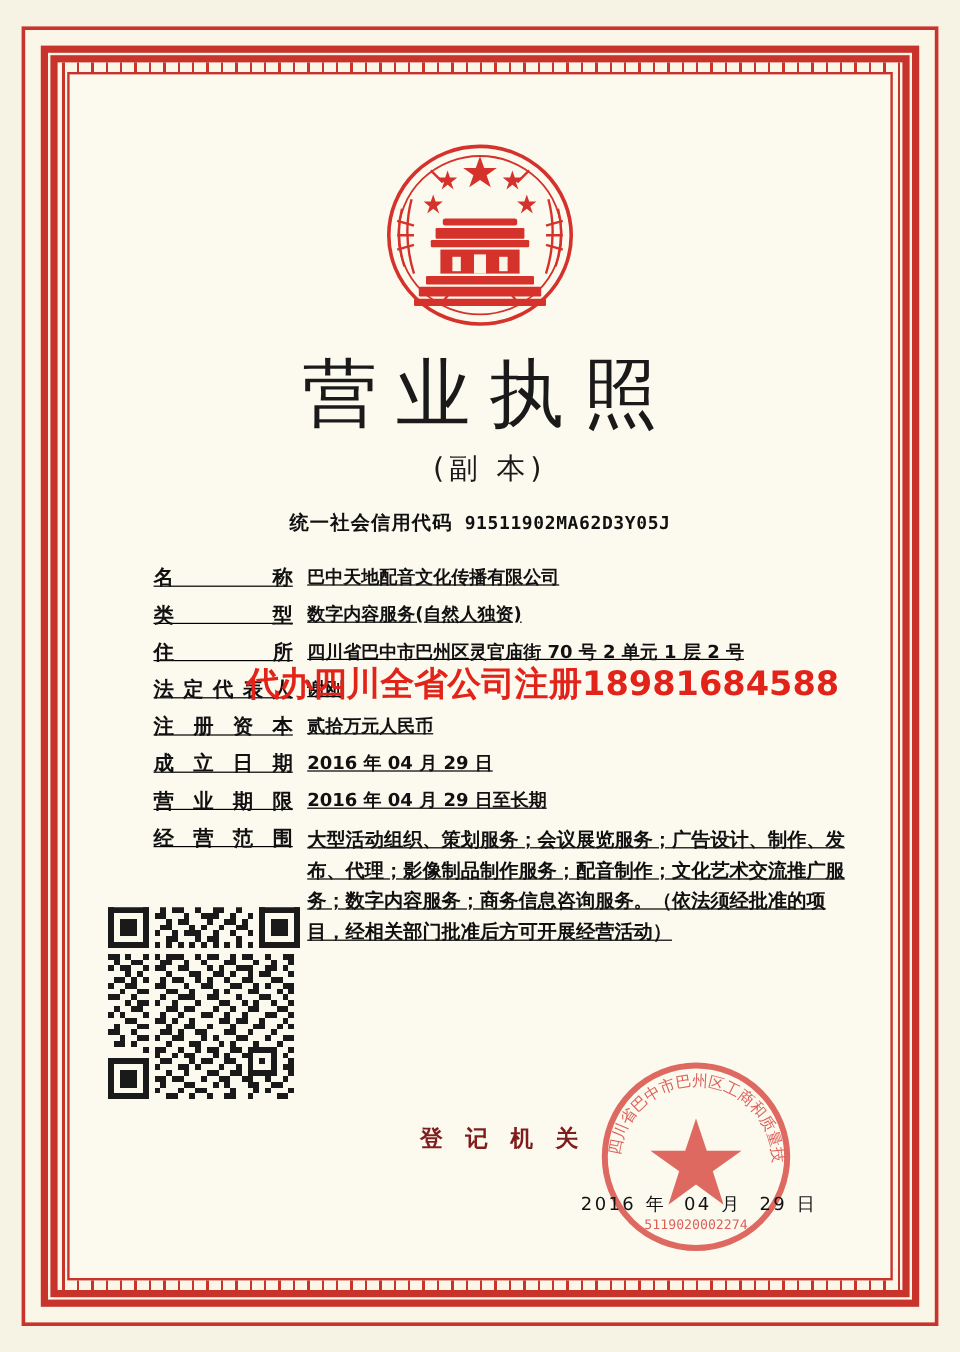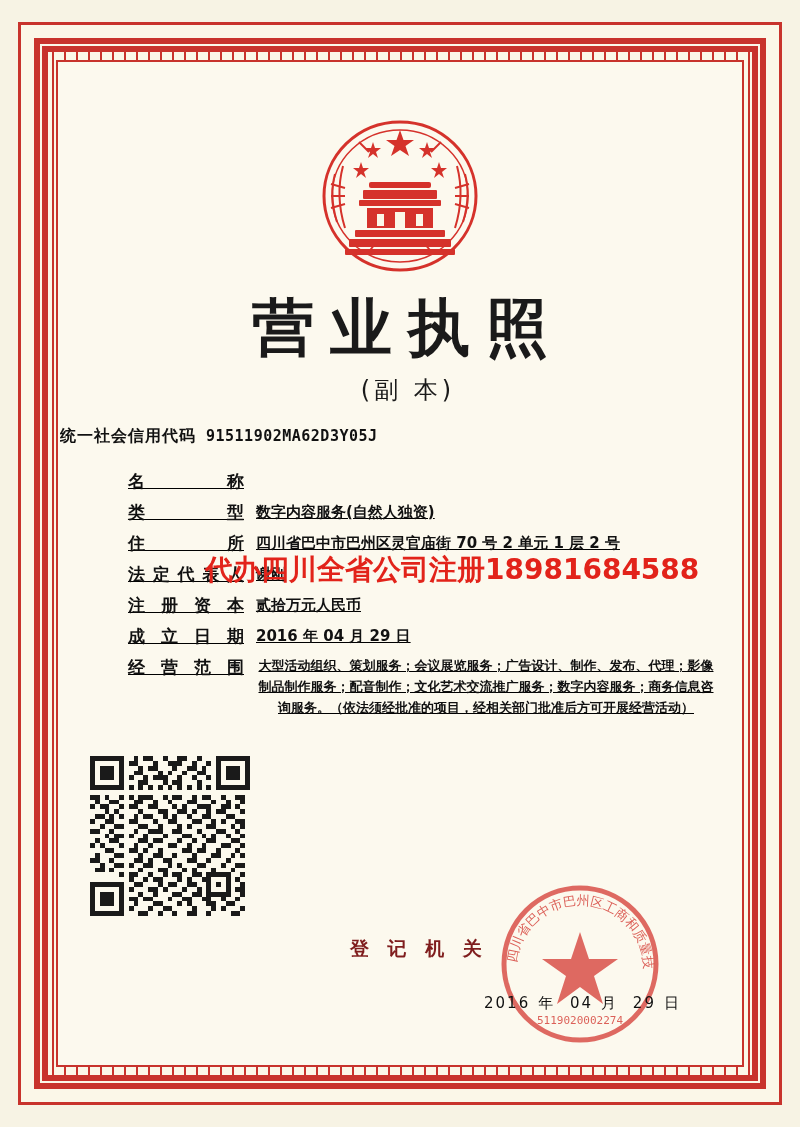--- a/index.html
+++ b/index.html
@@ -68,39 +68,40 @@
     height: 170px;
   }
   
   .title {
     position: absolute;
     top: 222px;
     left: 0; right: 0;
     text-align: center;
     font-family: "DejaVu Sans", "Liberation Sans", sans-serif;
     font-size: 62px;
-    font-weight: bold;
+    font-weight: normal;
     letter-spacing: 16px;
     color: #1a1a1a;
     text-indent: 16px;
   }
   .subtitle {
     position: absolute;
     top: 310px;
     left: 16px; right: 0;
     text-align: center;
     font-family: "DejaVu Sans", "Liberation Sans", sans-serif;
     font-size: 24px;
     color: #1a1a1a;
     letter-spacing: 4px;
   }
   .credit-code {
     position: absolute;
     top: 362px;
     left: 0; right: 0;
+    text-align: center;
     font-family: "DejaVu Sans", "Liberation Sans", sans-serif;
     font-size: 16px;
     font-weight: bold;
     color: #111;
     letter-spacing: 1px;
   }
   .credit-code .code {
     font-family: "DejaVu Sans Mono", "Liberation Mono", monospace;
     letter-spacing: 0.5px;
     margin-left: 10px;
@@ -133,24 +134,23 @@
   }
   .field-value {
     flex: 1;
     font-family: "DejaVu Sans", "Liberation Sans", sans-serif;
     font-size: 15px;
     font-weight: bold;
     color: #111;
     line-height: 1.5;
   }
   .field-row.scope .field-value {
-    font-size: 13px;
+    font-size: 16px;
     line-height: 1.6;
     max-width: 460px;
-    text-align: center;
   }
   
   .qr {
     position: absolute;
     left: 30px;
     top: 692px;
     width: 160px;
     height: 160px;
   }
   
@@ -257,40 +257,45 @@
     <div class="title">营业执照</div>
     <div class="subtitle">(副  本)</div>
 
     <div class="credit-code">
       <span>统一社会信用代码</span><span class="code">91511902MA62D3Y05J</span>
     </div>
 
     <div class="fields">
       <div class="field-row">
         <div class="field-label">名称</div>
+        <div class="field-value">巴中天地配音文化传播有限公司</div>
       </div>
       <div class="field-row">
         <div class="field-label">类型</div>
         <div class="field-value">数字内容服务(自然人独资)</div>
       </div>
       <div class="field-row">
         <div class="field-label">住所</div>
         <div class="field-value">四川省巴中市巴州区灵官庙街 70 号 2 单元 1 层 2 号</div>
       </div>
       <div class="field-row">
         <div class="field-label">法定代表人</div>
         <div class="field-value">谢刚</div>
       </div>
       <div class="field-row">
         <div class="field-label">注册资本</div>
         <div class="field-value">贰拾万元人民币</div>
       </div>
       <div class="field-row">
         <div class="field-label">成立日期</div>
         <div class="field-value">2016 年 04 月 29 日</div>
+      </div>
+      <div class="field-row">
+        <div class="field-label">营业期限</div>
+        <div class="field-value">2016 年 04 月 29 日至长期</div>
       </div>
       <div class="field-row scope">
         <div class="field-label">经营范围</div>
         <div class="field-value">大型活动组织、策划服务；会议展览服务；广告设计、制作、发布、代理；影像制品制作服务；配音制作；文化艺术交流推广服务；数字内容服务；商务信息咨询服务。（依法须经批准的项目，经相关部门批准后方可开展经营活动）</div>
       </div>
     </div>
 
     <div class="qr">
       <svg viewBox="0 0 33 33" width="160" height="160" shape-rendering="crispEdges" aria-hidden="true">
         <rect width="33" height="33" fill="#fcf9ee"></rect>

